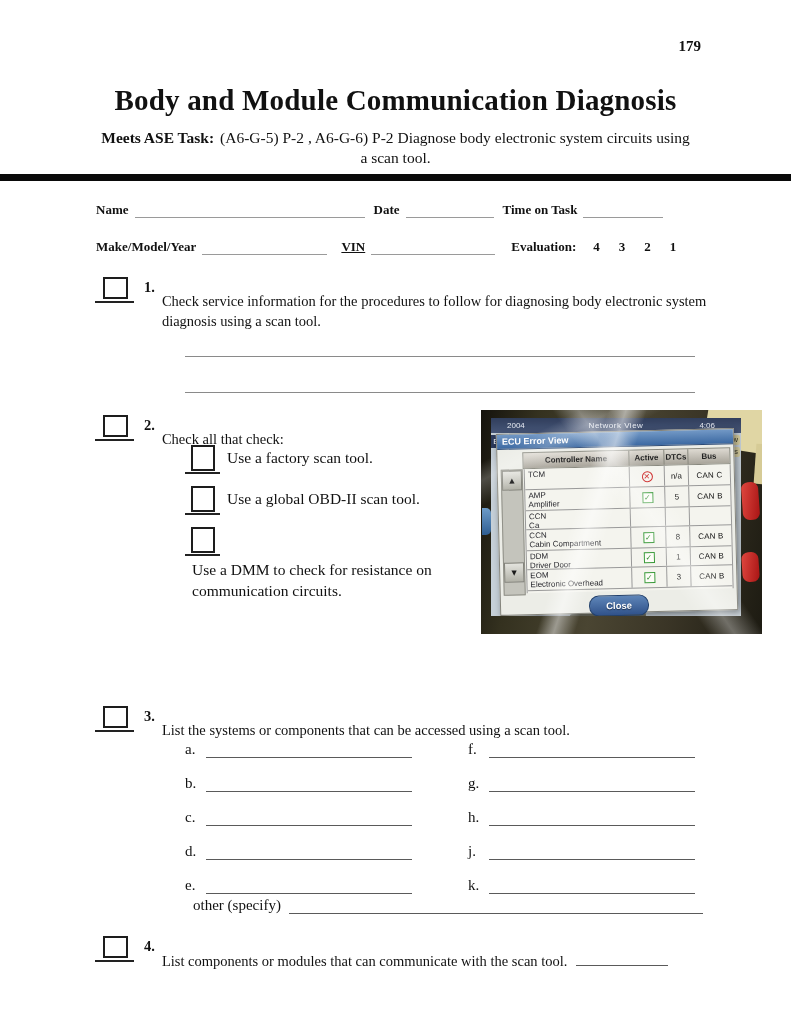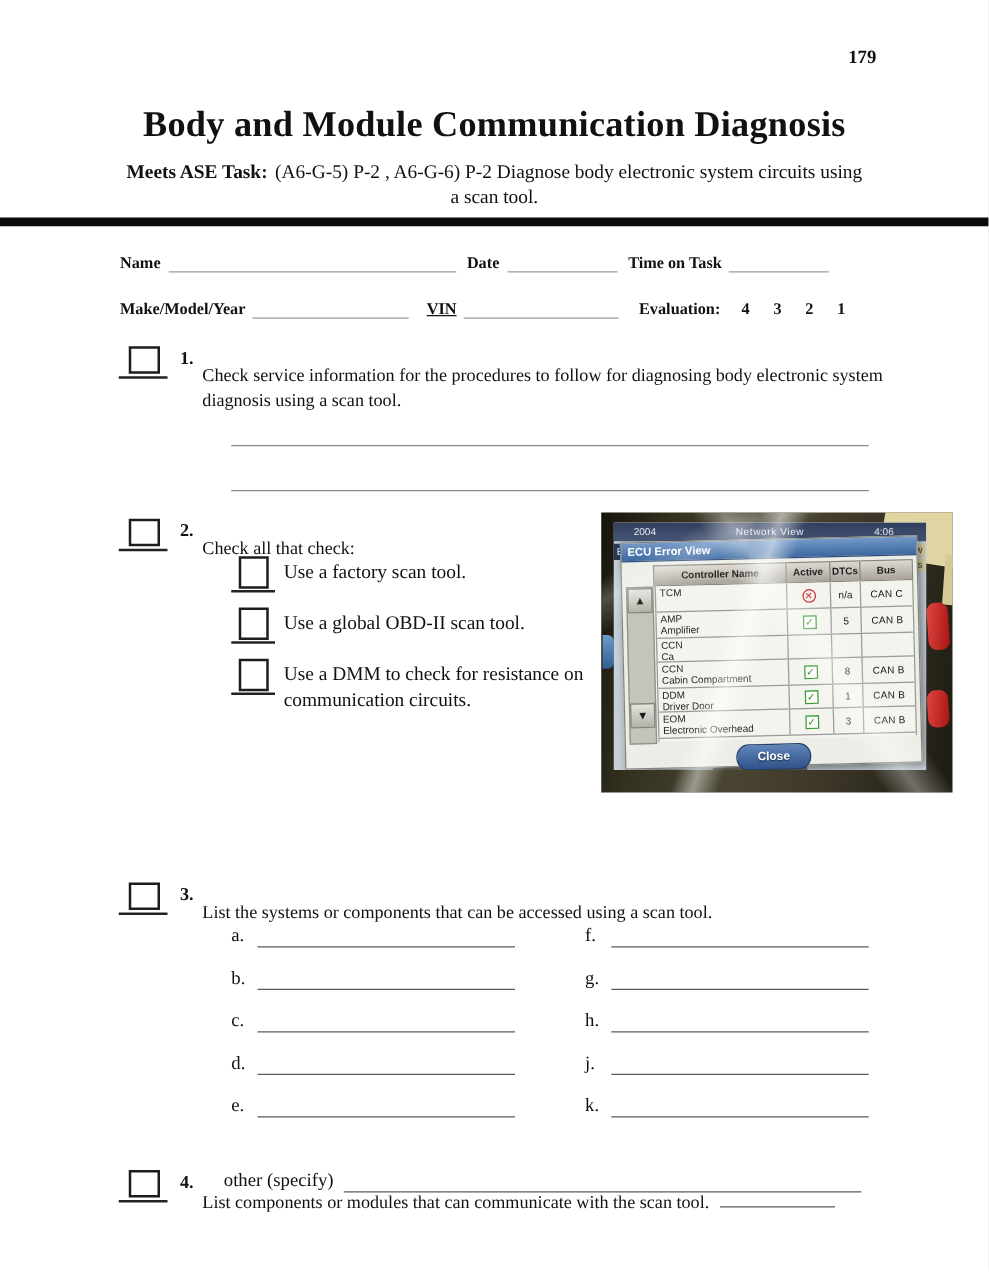--- a/index.html
+++ b/index.html
@@ -173,21 +173,21 @@
         <span class="bx"></span>
       </span>
     <span class="optlbl" style="width:250px;">Use a factory scan tool.</span>
   </div>
   <div class="abs optrow" style="left:185px; top:485px;">
     <span class="cbx opt">
         <span class="bx"></span>
       </span>
     <span class="optlbl" style="width:256px;">Use a global OBD-II scan tool.</span>
   </div>
-  <div class="abs optrow" style="left:185px; top:526px;">
+  <div class="abs optrow" style="left:185px; top:526px;flex-direction:column;">
     <span class="cbx opt">
         <span class="bx"></span>
       </span>
     <span class="optlbl" style="width:252px;">Use a DMM to check for resistance on communication circuits.</span>
   </div>
 
   <div class="abs photo">
     <div class="creampatch"></div>
     <div class="creamedge"></div>
     <div class="bluetab"></div>
@@ -345,21 +345,21 @@
   </div>
   <div class="abs lrow" style="left:185px; top:876px; width:227px;">
     <span class="ltr">e.</span>
       <span class="ln"></span>
   </div>
   <div class="abs lrow" style="left:468px; top:876px; width:227px;">
     <span class="ltr">k.</span>
       <span class="ln"></span>
   </div>
 
-  <div class="abs lrow" style="left:179px; top:896px; width:510px;margin-top:40px;">
+  <div class="abs lrow" style="left:193px; top:896px; width:510px;">
     <span style="white-space:nowrap; margin-right:8px;">other (specify)</span>
     <span class="ln"></span>
   </div>
 
   <div class="abs q" style="left:95px; top:935px;">
     <span class="cbx">
         <span class="bx"></span>
       </span>
     <span class="qnum">4.</span>
     <span class="qtext"><span>List components or modules that can communicate with the scan tool.</span>

